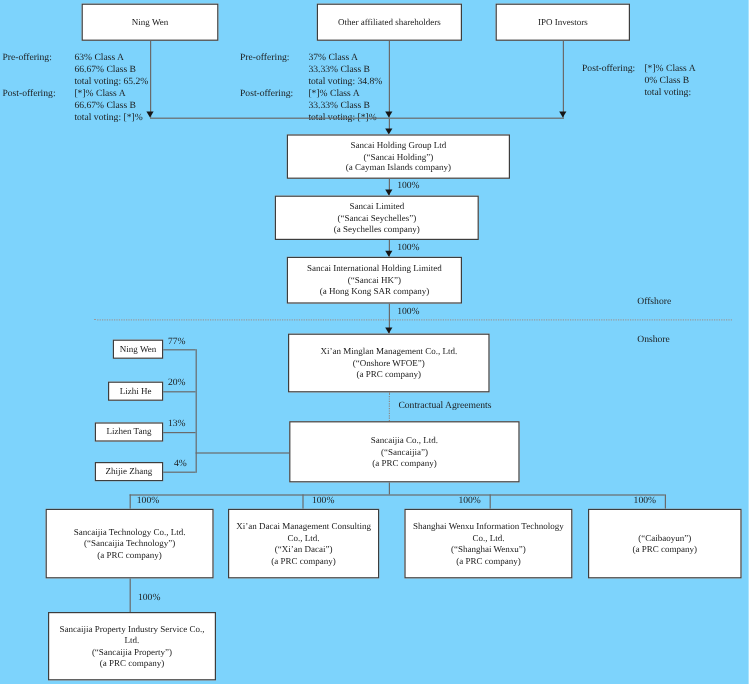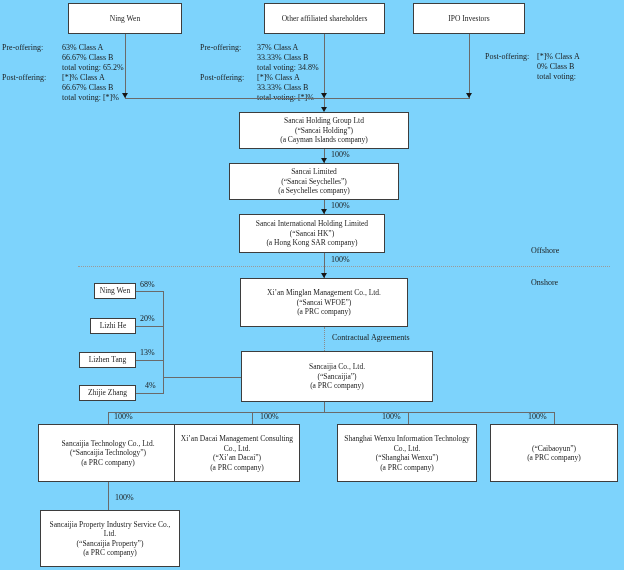--- a/index.html
+++ b/index.html
@@ -70,21 +70,21 @@
   <div class="vl" style="left:125px;top:34px;height:64px;"></div>
   <div class="vl" style="left:324px;top:34px;height:64px;"></div>
   <div class="vl" style="left:469px;top:34px;height:64px;"></div>
   <div class="hl" style="left:125px;top:98px;width:345px;"></div>
   <div class="arr" style="left:122px;top:93px;"></div>
   <div class="arr" style="left:321px;top:93px;"></div>
   <div class="arr" style="left:466px;top:93px;"></div>
   <div class="vl" style="left:324px;top:99px;height:9px;"></div>
   <div class="arr" style="left:321px;top:107px;"></div>
 
-  <div class="bx" style="left:239px;top:112px;width:170px;height:37px;">
+  <div class="bx" style="left:239px;top:112px;width:186px;height:37px;">
     <div class="bt">Sancai Holding Group Ltd</div>
     <div class="bt">(“Sancai Holding”)</div>
     <div class="bt">(a Cayman Islands company)</div>
   </div>
   <div class="vl" style="left:324px;top:149px;height:14px;"></div>
   <div class="arr" style="left:321px;top:158px;"></div>
   <div class="lbl" style="left:331px;top:150px;">100%</div>
 
   <div class="bx" style="left:229px;top:163px;width:170px;height:37px;">
     <div class="bt">Sancai Limited</div>
@@ -103,40 +103,40 @@
   <div class="vl" style="left:324px;top:253px;height:25px;"></div>
   <div class="arr" style="left:321px;top:273px;"></div>
   <div class="lbl" style="left:331px;top:255px;">100%</div>
 
   <div class="dhl" style="left:78px;top:266px;width:532px;"></div>
   <div class="lbl" style="left:531px;top:246px;">Offshore</div>
   <div class="lbl" style="left:531px;top:278px;">Onshore</div>
 
   <div class="bx" style="left:240px;top:278px;width:168px;height:49px;">
     <div class="bt">Xi’an Minglan Management Co., Ltd.</div>
-    <div class="bt">(“Sancai WFOE”)</div>
+    <div class="bt">(“Onshore WFOE”)</div>
     <div class="bt">(a PRC company)</div>
   </div>
   <div class="dvl" style="left:324px;top:327px;height:24px;"></div>
   <div class="lbl" style="left:332px;top:333px;">Contractual Agreements</div>
 
   <div class="bx" style="left:94px;top:283px;width:42px;height:16px;">
     <div class="bt">Ning Wen</div>
   </div>
   <div class="bx" style="left:90px;top:318px;width:46px;height:16px;">
     <div class="bt">Lizhi He</div>
   </div>
   <div class="bx" style="left:79px;top:352px;width:57px;height:16px;">
     <div class="bt">Lizhen Tang</div>
   </div>
   <div class="bx" style="left:79px;top:385px;width:57px;height:16px;">
     <div class="bt">Zhijie Zhang</div>
   </div>
 
-  <div class="lbl" style="left:140px;top:280px;">68%</div>
+  <div class="lbl" style="left:140px;top:280px;">77%</div>
   <div class="lbl" style="left:140px;top:314px;">20%</div>
   <div class="lbl" style="left:140px;top:348px;">13%</div>
   <div class="lbl" style="left:145px;top:381px;">4%</div>
 
   <div class="hl" style="left:136px;top:291px;width:27px;"></div>
   <div class="hl" style="left:136px;top:326px;width:27px;"></div>
   <div class="hl" style="left:136px;top:360px;width:27px;"></div>
   <div class="hl" style="left:136px;top:393px;width:27px;"></div>
   <div class="vl" style="left:163px;top:291px;height:103px;"></div>
   <div class="hl" style="left:163px;top:377px;width:78px;"></div>
@@ -156,21 +156,21 @@
   <div class="lbl" style="left:114px;top:412px;">100%</div>
   <div class="lbl" style="left:260px;top:412px;">100%</div>
   <div class="lbl" style="left:382px;top:412px;">100%</div>
   <div class="lbl" style="left:528px;top:412px;">100%</div>
 
   <div class="bx" style="left:38px;top:424px;width:140px;height:58px;">
     <div class="bt">Sancaijia Technology Co., Ltd.</div>
     <div class="bt">(“Sancaijia Technology”)</div>
     <div class="bt">(a PRC company)</div>
   </div>
-  <div class="bx" style="left:174px;top:424px;width:126px;height:58px;">
+  <div class="bx" style="left:190px;top:424px;width:126px;height:58px;">
     <div class="bt">Xi’an Dacai Management Consulting Co., Ltd.</div>
     <div class="bt">(“Xi’an Dacai”)</div>
     <div class="bt">(a PRC company)</div>
   </div>
   <div class="bx" style="left:337px;top:424px;width:140px;height:58px;">
     <div class="bt">Shanghai Wenxu Information Technology Co., Ltd.</div>
     <div class="bt">(“Shanghai Wenxu”)</div>
     <div class="bt">(a PRC company)</div>
   </div>
   <div class="bx" style="left:490px;top:424px;width:128px;height:58px;">

